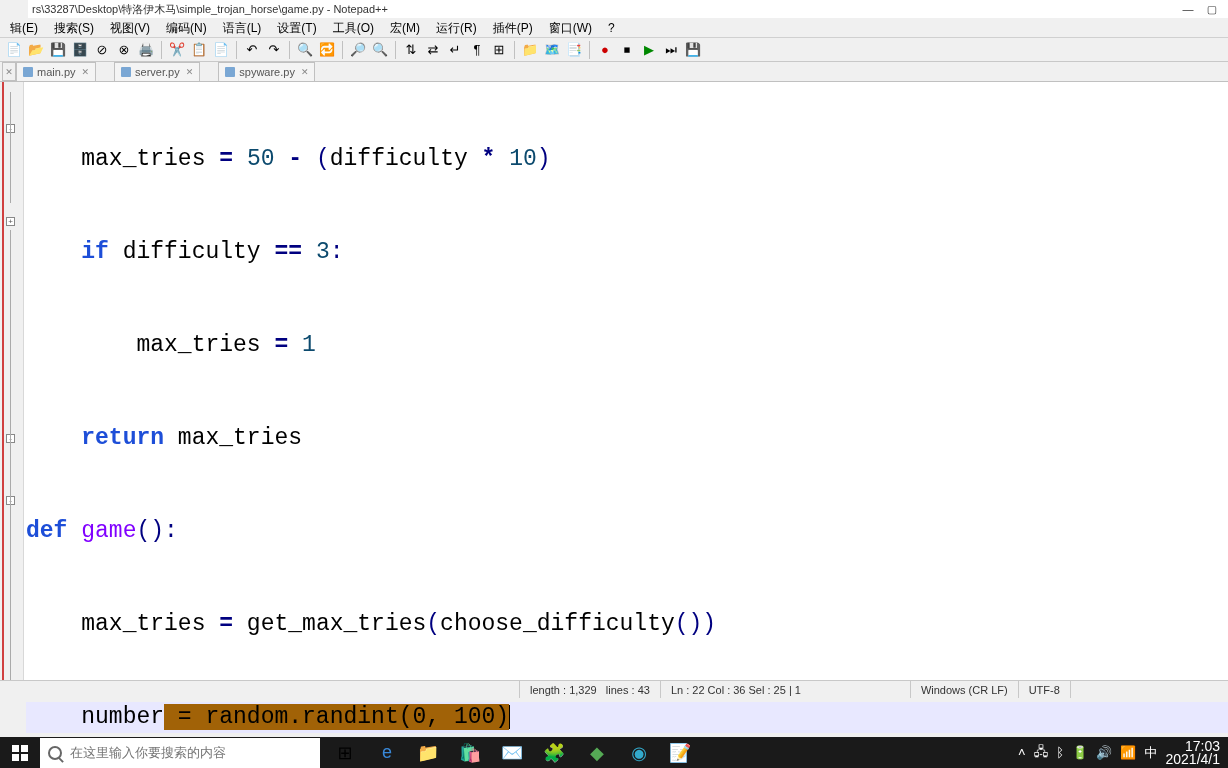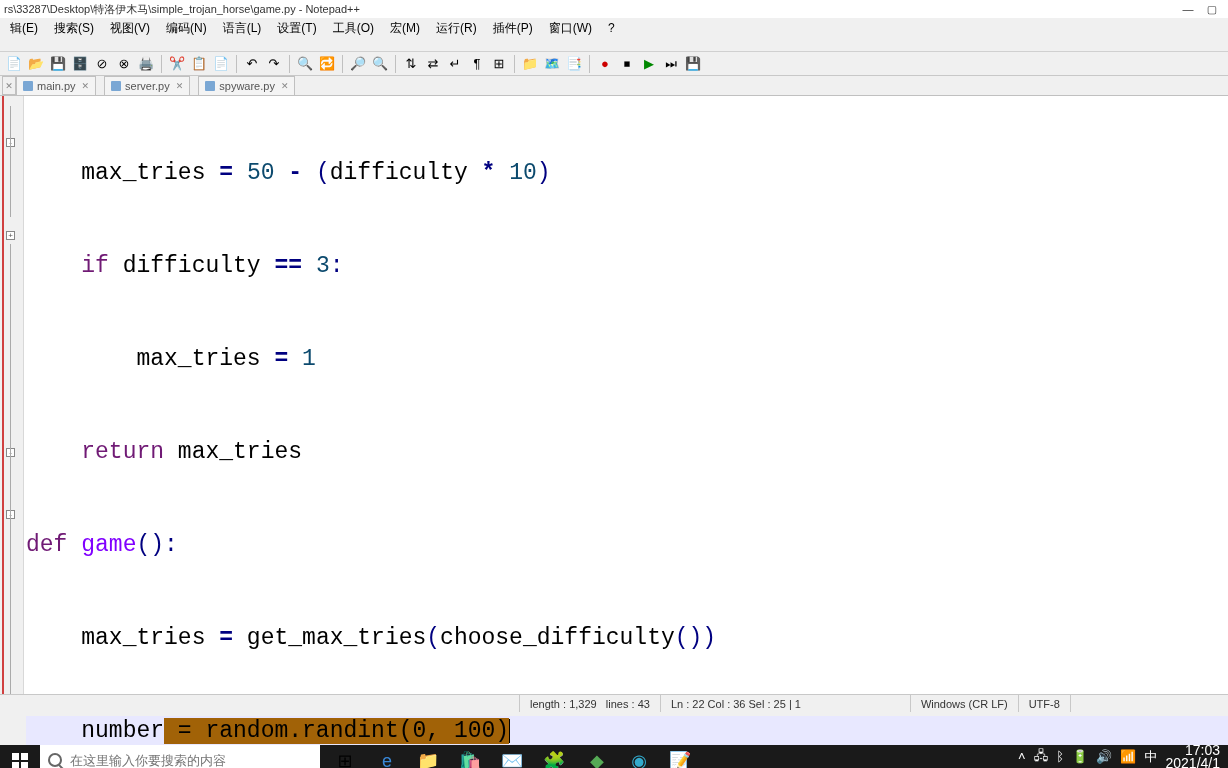--- a/index.html
+++ b/index.html
@@ -14,25 +14,26 @@
 }
 .titlebar {
   height: 18px;
   background: #fff;
   padding: 0 4px;
   font-size: 11px;
   color: #333;
   line-height: 18px;
   display: flex;
   justify-content: space-between;
+  margin-left: 28px;
 }
 .win-controls { display: flex; gap: 12px; padding-right: 6px; }
 .win-btn { width: 12px; text-align: center; cursor: default; }
 .menubar {
-  height: 34px;
+  height: 20px;
   background: #f0f0f0;
   border-bottom: 1px solid #d0d0d0;
   display: flex;
   padding-left: 2px;
 }
 .menu-item {
   padding: 0 8px;
   line-height: 20px;
   font-size: 12px;
   color: #000;
@@ -63,21 +64,21 @@
   padding-left: 2px;
   border-bottom: 1px solid #c0c0c0;
 }
 .tab {
   padding: 0 6px;
   line-height: 18px;
   font-size: 11px;
   background: #f4f4f4;
   border: 1px solid #c0c0c0;
   border-bottom: none;
-  margin-right: 8px;
+  margin-right: 18px;
   color: #555;
   display: flex;
   align-items: center;
   gap: 4px;
 }
 .tab .file-icon { width: 10px; height: 10px; background: #7aa7d4; border-radius: 1px; }
 .tab .close-x { font-size: 9px; color: #888; margin-left: 2px; }
 .tab-close-left {
   width: 14px;
   background: #f0f0f0;
@@ -135,43 +136,44 @@
 .code-line { height: 31px; position: relative; }
 .hl-line { background: #e8e8ff; }
 .selection { background: #a16207; }
 .caret {
   position: absolute;
   width: 1px;
   height: 24px;
   background: #000;
   top: 3px;
 }
-.kw { color: #701a75; font-weight: normal; }
+.kw { color: #1d4ed8; font-weight: bold; }
 .nm { color: #000; }
 .fn { color: #8000ff; }
 .num { color: #0c4a6e; }
 .op { color: #000080; font-weight: bold; }
 .pn { color: #000080; }
 .statusbar {
   height: 18px;
   background: #f0f0f0;
   border-top: 1px solid #c8c8c8;
   display: flex;
   font-size: 11px;
   line-height: 18px;
   color: #333;
 }
 .status-cell {
   border-right: 1px solid #c8c8c8;
   padding: 0 10px;
 }
 .taskbar {
-  height: 23px;
+  height: 31px;
   background: #1a1a1a;
   display: flex;
+  align-items: center;
   position: absolute;
   bottom: 0;
   width: 100%;
 }
 .start {
   width: 40px;
   height: 32px;
   display: flex;
   align-items: center;
   justify-content: center;

